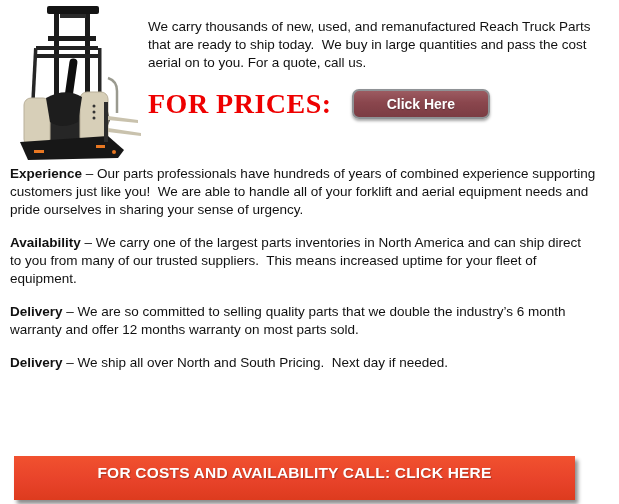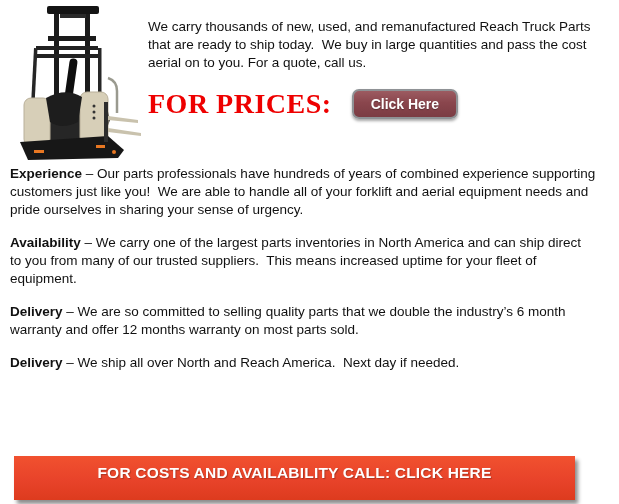--- a/index.html
+++ b/index.html
@@ -35,21 +35,21 @@
     font-family: "Liberation Serif", serif;
     font-weight: bold; font-size: 28px;
     color: #ee0000; letter-spacing: 0.5px;
   }
   .click-here-btn {
     font-family: "Liberation Sans", sans-serif;
     font-size: 14px; font-weight: bold; color: #ffffff;
     background: linear-gradient(180deg, #9c5b61 0%, #8a464d 45%, #7b3c43 100%);
     border: 2px solid #8f9295;
     border-radius: 7px;
-    padding: 5px 17px;
+    padding: 5px 33px;
     height: 30px;
     box-shadow: 0 2px 3px rgba(0,0,0,0.35);
     cursor: pointer;
     text-shadow: 0 1px 1px rgba(0,0,0,0.3);
   }
   .sections {
     position: absolute; left: 10px; top: 165px; width: 586px;
   }
   .section {
     margin: 0 0 15px 0;
@@ -124,18 +124,18 @@
     <div class="prices-row">
       <span class="for-prices">FOR PRICES:</span>
       <button class="click-here-btn">Click Here</button>
     </div>
   </div>
 
   <div class="sections">
     <p class="section"><b>Experience</b><span> – Our parts professionals have hundreds of years of combined experience supporting customers just like you!  We are able to handle all of your forklift and aerial equipment needs and pride ourselves in sharing your sense of urgency.</span></p>
     <p class="section"><b>Availability</b><span> – We carry one of the largest parts inventories in North America and can ship direct to you from many of our trusted suppliers.  This means increased uptime for your fleet of equipment.</span></p>
     <p class="section"><b>Delivery</b><span> – We are so committed to selling quality parts that we double the industry’s 6 month warranty and offer 12 months warranty on most parts sold.</span></p>
-    <p class="section"><b>Delivery</b><span> – We ship all over North and Reach America.  Next day if needed.</span></p>
+    <p class="section"><b>Delivery</b><span> – We ship all over North and South Pricing.  Next day if needed.</span></p>
   </div>
 
   <a class="cta-banner">FOR COSTS AND AVAILABILITY CALL: CLICK HERE</a>
 
 </div>
 
 </body></html>

